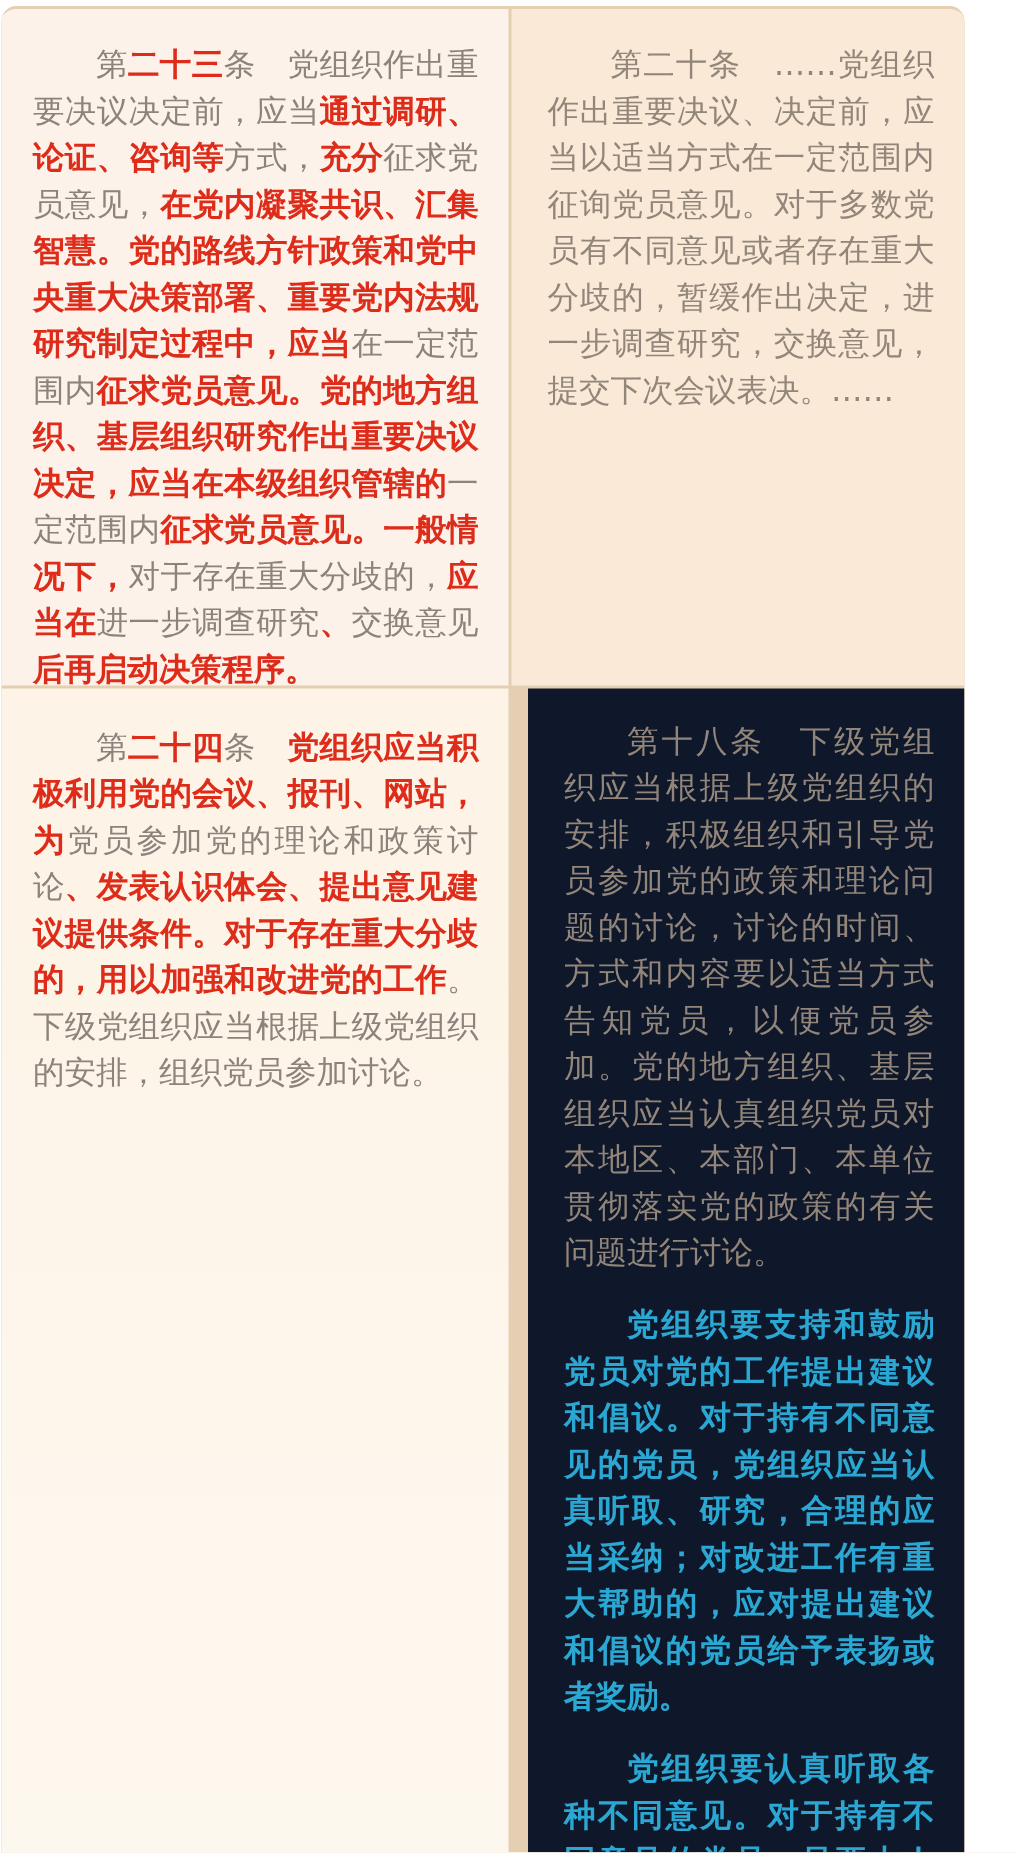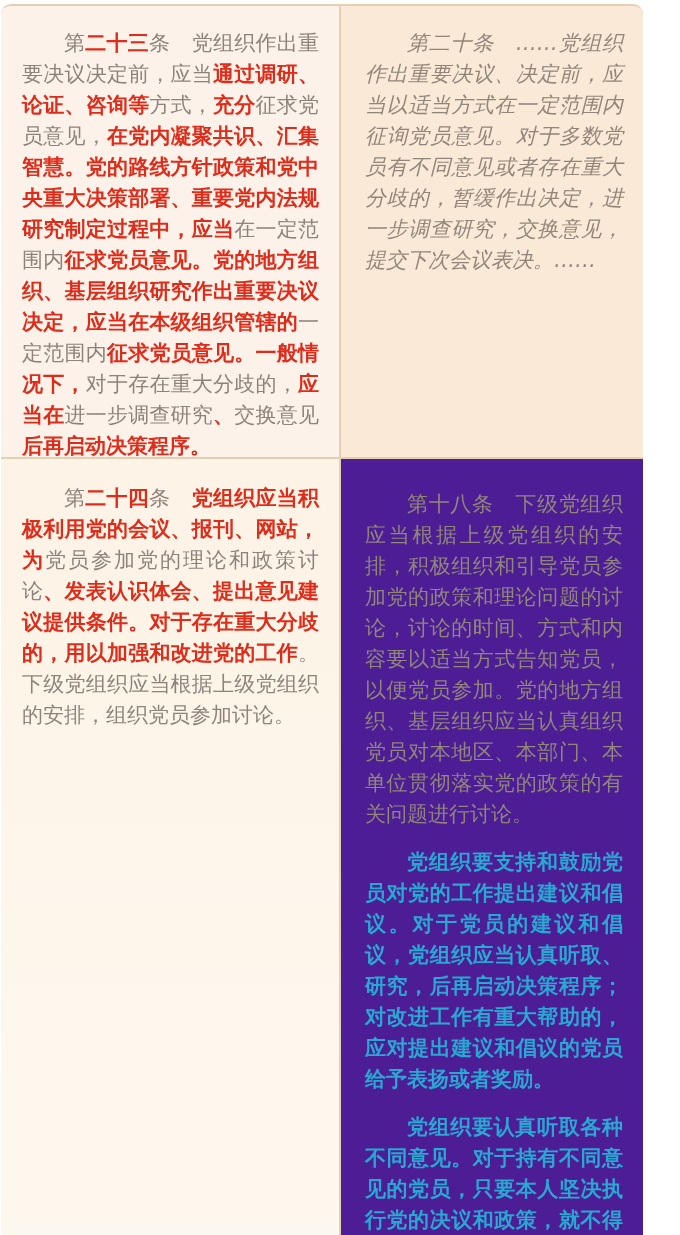--- a/index.html
+++ b/index.html
@@ -33,23 +33,23 @@
     display: grid;
     grid-template-columns: 338px 1fr;
     grid-template-rows: 451px 1fr;
     gap: 2px;
   }
   .cell {
     box-sizing: border-box;
     overflow: hidden;
   }
   .cell-tl { background: #fcf2ea; padding: 22px 20px 0 21px; }
-  .cell-tr { background: #fbe9d8; padding: 22px 20px 0 24px; font-style: italic; }
+  .cell-tr { background: #fbe9d8; padding: 22px 20px 0 24px; }
   .cell-bl { background: linear-gradient(180deg, #fdf3e6 0%, #fdf8ef 100%); padding: 24px 20px 0 21px; }
-  .cell-br { background: #4c1d95; padding: 30px 20px 0 24px; }
+  .cell-br { background: #0f172a; padding: 20px 20px 0 24px; margin-left: 11px; }
 
   .para {
     margin: 0;
     text-indent: 2em;
     text-align: justify;
     font-size: 21px;
     line-height: 31px;
     letter-spacing: 0;
     word-break: break-all;
   }
@@ -69,17 +69,17 @@
         <p class="para"><span class="seg-gray">第</span><span class="seg-red">二十三</span><span class="seg-gray">条　党组织作出重要决议决定前，应当</span><span class="seg-red">通过调研、论证、咨询等</span><span class="seg-gray">方式，</span><span class="seg-red">充分</span><span class="seg-gray">征求党员意见，</span><span class="seg-red">在党内凝聚共识、汇集智慧。党的路线方针政策和党中央重大决策部署、重要党内法规研究制定过程中，应当</span><span class="seg-gray">在一定范围内</span><span class="seg-red">征求党员意见。党的地方组织、基层组织研究作出重要决议决定，应当在本级组织管辖的</span><span class="seg-gray">一定范围内</span><span class="seg-red">征求党员意见。一般情况下，</span><span class="seg-gray">对于存在重大分歧的，</span><span class="seg-red">应当在</span><span class="seg-gray">进一步调查研究</span><span class="seg-red">、</span><span class="seg-gray">交换意见</span><span class="seg-red">后再启动决策程序。</span></p>
       </div>
     <div class="cell cell-tr">
         <p class="para"><span class="seg-taupe">第二十条　……党组织作出重要决议、决定前，应当以适当方式在一定范围内征询党员意见。对于多数党员有不同意见或者存在重大分歧的，暂缓作出决定，进一步调查研究，交换意见，提交下次会议表决。……</span></p>
       </div>
     <div class="cell cell-bl">
         <p class="para"><span class="seg-gray">第</span><span class="seg-red">二十四</span><span class="seg-gray">条　</span><span class="seg-red">党组织应当积极利用党的会议、报刊、网站，为</span><span class="seg-gray">党员参加党的理论和政策讨论</span><span class="seg-red">、发表认识体会、提出意见建议提供条件。对于存在重大分歧的，用以加强和改进党的工作</span><span class="seg-gray">。下级党组织应当根据上级党组织的安排，组织党员参加讨论。</span></p>
       </div>
     <div class="cell cell-br">
         <p class="para"><span class="seg-taupe">第十八条　下级党组织应当根据上级党组织的安排，积极组织和引导党员参加党的政策和理论问题的讨论，讨论的时间、方式和内容要以适当方式告知党员，以便党员参加。党的地方组织、基层组织应当认真组织党员对本地区、本部门、本单位贯彻落实党的政策的有关问题进行讨论。</span></p>
-        <p class="para"><span class="seg-teal">党组织要支持和鼓励党员对党的工作提出建议和倡议。对于党员的建议和倡议，党组织应当认真听取、研究，后再启动决策程序；对改进工作有重大帮助的，应对提出建议和倡议的党员给予表扬或者奖励。</span></p>
+        <p class="para"><span class="seg-teal">党组织要支持和鼓励党员对党的工作提出建议和倡议。对于持有不同意见的党员，党组织应当认真听取、研究，合理的应当采纳；对改进工作有重大帮助的，应对提出建议和倡议的党员给予表扬或者奖励。</span></p>
         <p class="para"><span class="seg-teal">党组织要认真听取各种不同意见。对于持有不同意见的党员，只要本人坚决执行党的决议和政策，就不得对其歧视或者进行追究；对于持有错误意见的党员，应当对其进行帮助、教育。</span></p>
       </div>
   </div>
 </div>
 
 </body></html>

